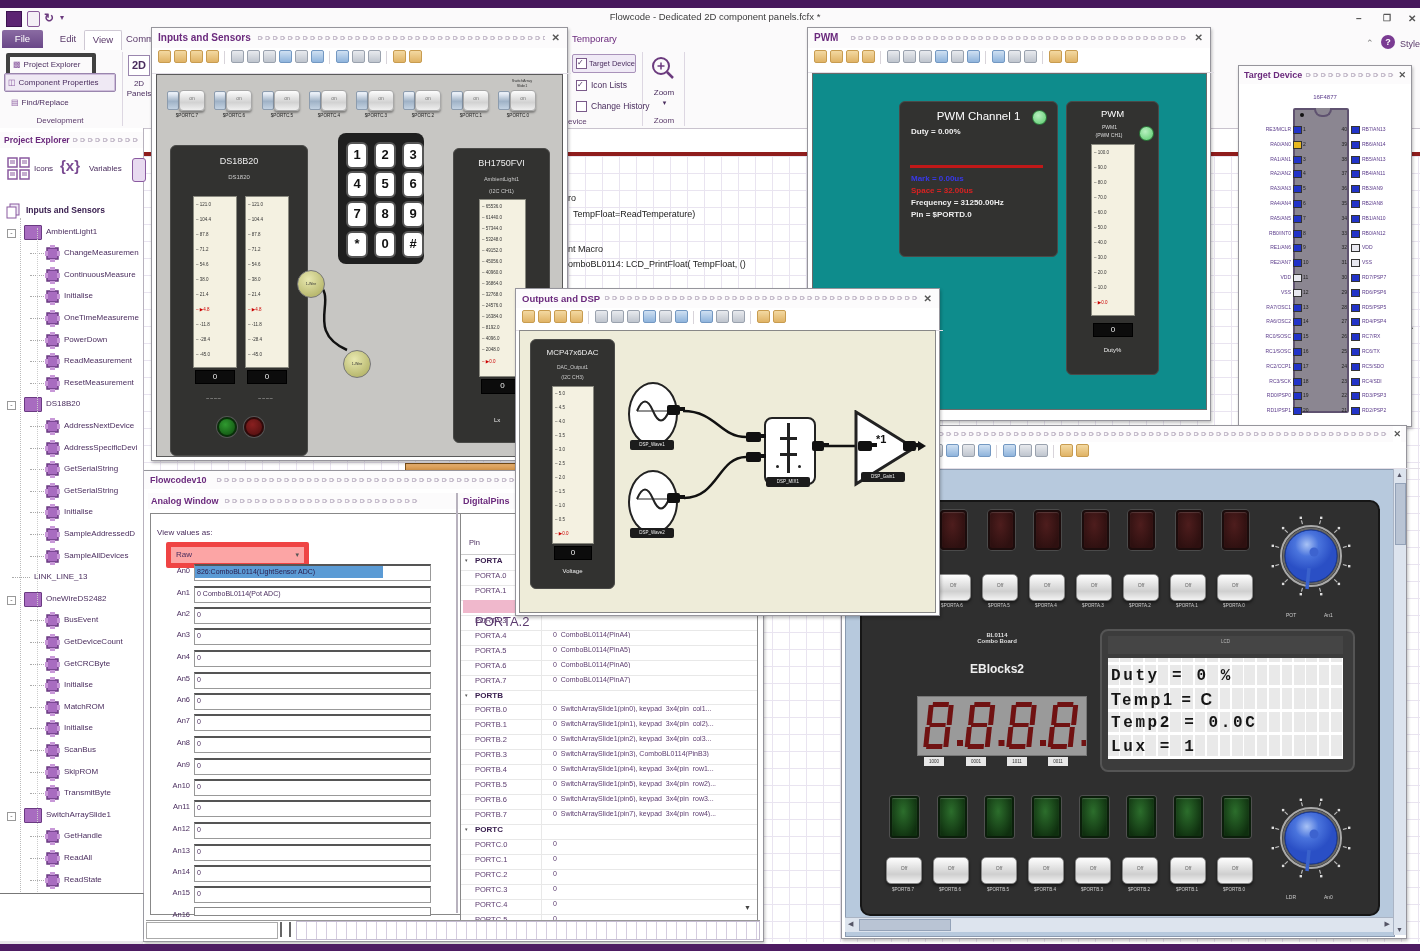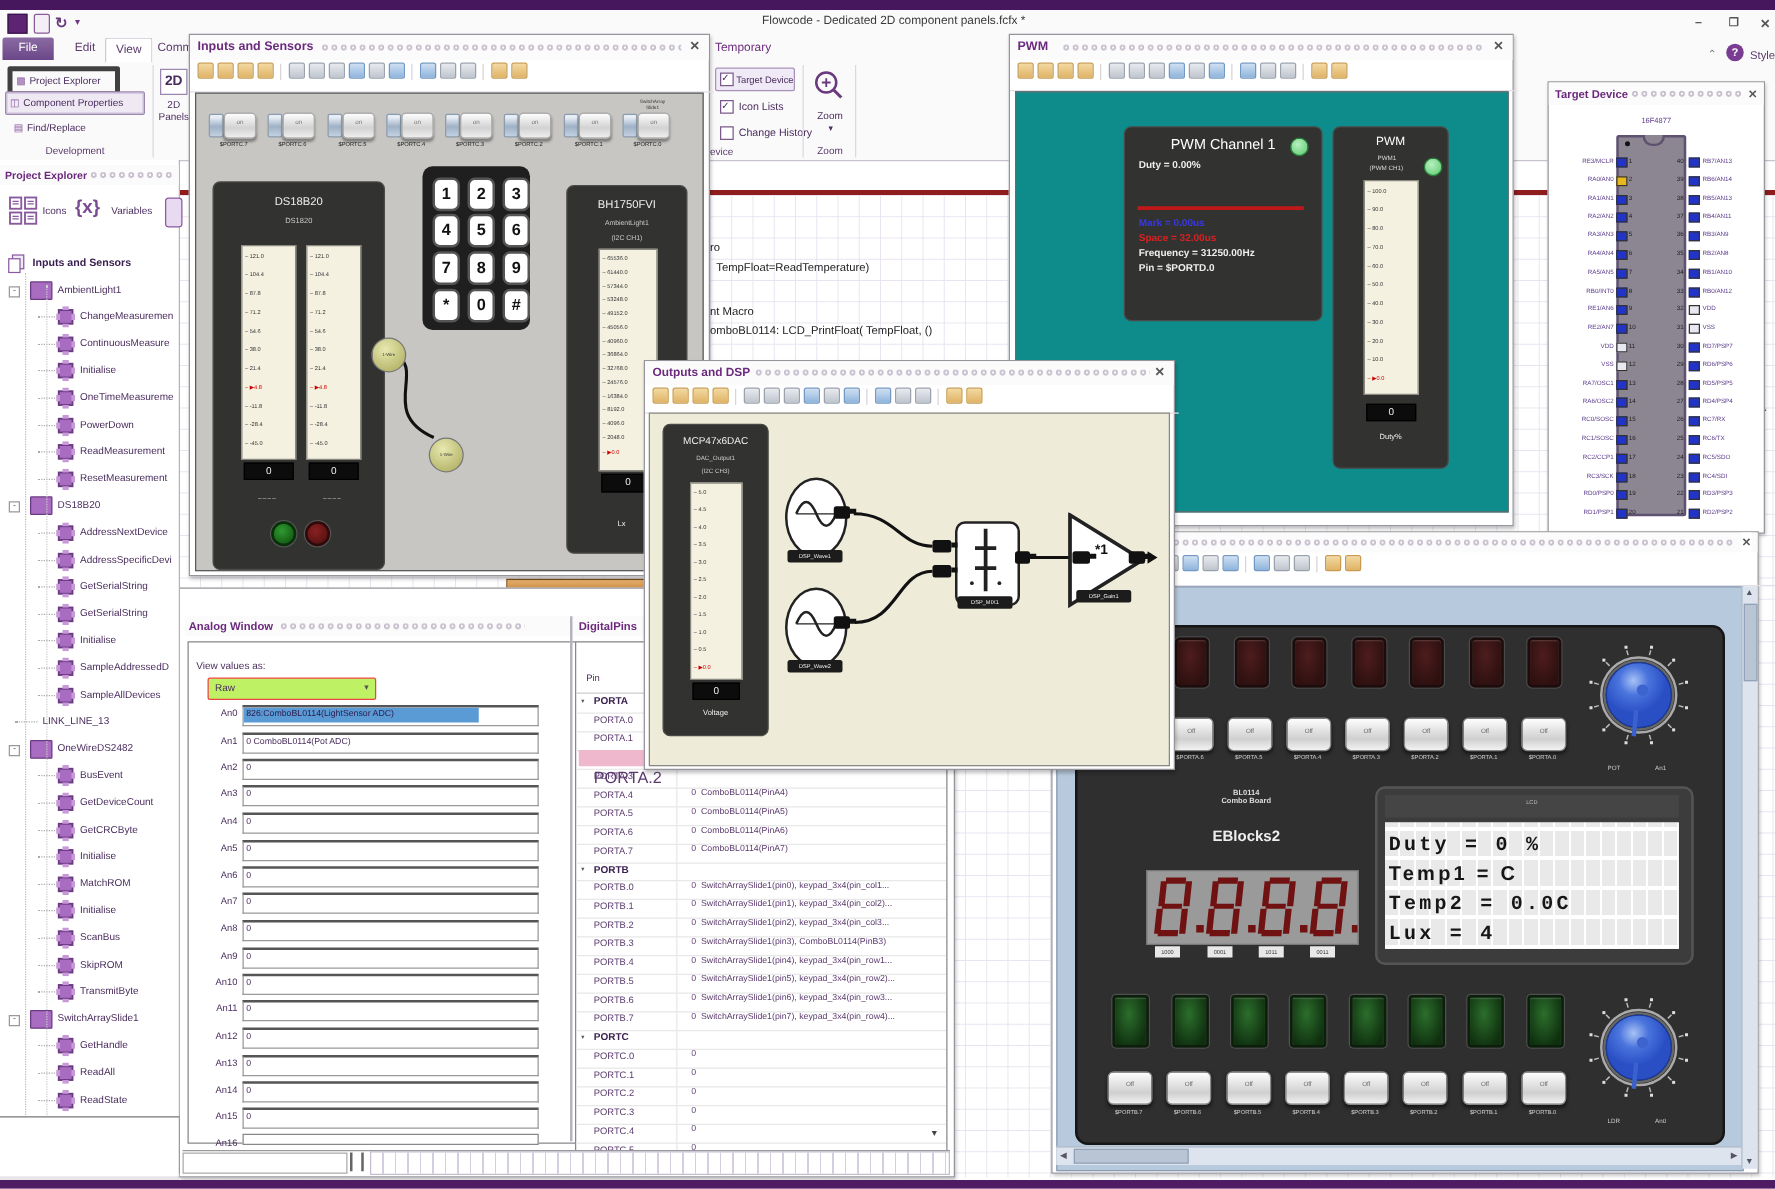--- a/index.html
+++ b/index.html
@@ -519,21 +519,21 @@
 <div class="ab" style="left:62px;top:255px;width:20px;height:9px;background:#e8e8e8;color:#333;font-size:4.5px;text-align:center;line-height:9px">1000</div>
 <div class="ab" style="left:104px;top:255px;width:20px;height:9px;background:#e8e8e8;color:#333;font-size:4.5px;text-align:center;line-height:9px">0001</div>
 <div class="ab" style="left:145px;top:255px;width:20px;height:9px;background:#e8e8e8;color:#333;font-size:4.5px;text-align:center;line-height:9px">1011</div>
 <div class="ab" style="left:186px;top:255px;width:20px;height:9px;background:#e8e8e8;color:#333;font-size:4.5px;text-align:center;line-height:9px">0011</div>
 <div class="ab" style="left:238px;top:127px;width:251px;height:139px;background:#3c3c3c;border:2px solid #555;border-radius:8px">
 <div class="ab" style="left:6px;top:5px;width:235px;height:18px;background:#454545;color:#bbb;font-size:4.5px;text-align:center;line-height:12px">LCD</div>
 <div class="ab" style="left:6px;top:27px;width:235px;height:101px;background-image:repeating-linear-gradient(0deg,#ffffff 0 3px,rgba(0,0,0,0) 3px 23.6px),repeating-linear-gradient(90deg,#e9e9e9 0 10.6px,#ffffff 10.6px 12.4px);background-color:#fff">
 <div class="ab" style="left:3px;top:9px;font-family:'Liberation Mono',monospace;font-weight:bold;font-size:16px;letter-spacing:2.6px;color:#161616;white-space:pre">Duty = 0 %</div>
 <div class="ab" style="left:3px;top:33px;font-family:Liberation Sans, sans-serif;font-weight:bold;font-size:16px;letter-spacing:2.6px;color:#161616;white-space:pre">Temp1 = C</div>
 <div class="ab" style="left:3px;top:56px;font-family:'Liberation Mono',monospace;font-weight:bold;font-size:16px;letter-spacing:2.6px;color:#161616;white-space:pre">Temp2 = 0.0C</div>
-<div class="ab" style="left:3px;top:80px;font-family:'Liberation Mono',monospace;font-weight:bold;font-size:16px;letter-spacing:2.6px;color:#161616;white-space:pre">Lux = 4</div>
+<div class="ab" style="left:3px;top:80px;font-family:'Liberation Mono',monospace;font-weight:bold;font-size:16px;letter-spacing:2.6px;color:#161616;white-space:pre">Lux = 1</div>
 </div>
         </div>
 <div class="gled" style="left:28px;top:294px"></div>
 <div class="boardsw" style="left:24px;top:355px"></div>
 <div class="blbl" style="left:18px;top:385px">$PORTB.7</div>
 <div class="gled" style="left:76px;top:294px"></div>
 <div class="boardsw" style="left:71px;top:355px"></div>
 <div class="blbl" style="left:65px;top:385px">$PORTB.6</div>
 <div class="gled" style="left:123px;top:294px"></div>
 <div class="boardsw" style="left:119px;top:355px"></div>
@@ -600,24 +600,25 @@
       <div class="ab" style="left:2px;bottom:2px;font-size:7px;color:#556">▼</div>
       <div class="ab" style="left:1px;top:14px;width:9px;height:60px;background:#b9c4d4;border:1px solid #93a2b8"></div>
     </div>
 <div class="ab" style="left:3px;top:491px;width:548px;height:14px;background:#dde4ee;border-top:1px solid #aab4c4">
       <div class="ab" style="left:3px;top:2px;font-size:7px;color:#556">◀</div>
       <div class="ab" style="right:3px;top:2px;font-size:7px;color:#556">▶</div>
       <div class="ab" style="left:14px;top:1px;width:90px;height:10px;background:#b9c4d4;border:1px solid #93a2b8"></div>
     </div>
 </div>
 <div class="ab win" style="left:143px;top:470px;width:619px;height:470px">
+<div class="ab tbar" style="left:0;top:0;width:619px;height:18px;line-height:18px;font-size:9px"><span style="margin-left:6px">Flowcodev10</span><span class="dots ab" style="left:72px;top:0;width:530px;height:18px"></span></div>
 <div class="ab tbar" style="left:4px;top:22px;width:452px;height:16px;line-height:16px;font-size:9px"><span style="margin-left:3px">Analog Window</span><span class="dots ab" style="left:76px;top:0;width:196px;height:16px"></span><span class="ab" style="right:32px;top:0;color:#444;font-size:8px">▪</span><span class="ab xbtn" style="right:14px;top:0;font-size:9px">✕</span></div>
 <div class="ab" style="left:6px;top:42px;width:432px;height:400px;background:#fff;border:1px solid #888">
 <div class="ab" style="left:6px;top:14px;font-size:8px;color:#4a2d5e">View values as:</div>
-<div class="ab" style="left:15px;top:28px;width:133px;height:16px;background:#bef264;border:1px solid #ef4444;border-radius:2px;font-size:8px;color:#4a2d5e;line-height:16px"><span style="margin-left:5px">Raw</span><span class="ab" style="right:5px;top:0;font-size:7px;color:#555">▾</span></div>
+<div class="ab" style="left:15px;top:28px;width:133px;height:16px;background:#fca5a5;border:5px solid #ef4444;border-radius:2px;font-size:8px;color:#4a2d5e;line-height:16px"><span style="margin-left:5px">Raw</span><span class="ab" style="right:5px;top:0;font-size:7px;color:#555">▾</span></div>
 <div class="ab" style="left:0px;top:52px;width:39px;text-align:right;font-size:7.5px;color:#4a2d5e">An0</div>
 <div class="ab" style="left:43px;top:50px;width:235px;height:14px;background:#fff;border:1px solid #999;border-top:2px solid #555;font-size:7px;line-height:12px;white-space:nowrap;overflow:hidden"><span style="background:#5b9bd5;color:#2a1a4a;padding:0 2px;display:inline-block;width:184px">826:ComboBL0114(LightSensor ADC)</span></div>
 <div class="ab" style="left:0px;top:74px;width:39px;text-align:right;font-size:7.5px;color:#4a2d5e">An1</div>
 <div class="ab" style="left:43px;top:72px;width:235px;height:14px;background:#fff;border:1px solid #999;border-top:2px solid #555;font-size:7px;line-height:12px;white-space:nowrap;overflow:hidden"><span style="color:#4a2d5e;padding-left:2px">0 ComboBL0114(Pot ADC)</span></div>
 <div class="ab" style="left:0px;top:95px;width:39px;text-align:right;font-size:7.5px;color:#4a2d5e">An2</div>
 <div class="ab" style="left:43px;top:93px;width:235px;height:14px;background:#fff;border:1px solid #999;border-top:2px solid #555;font-size:7px;line-height:12px;white-space:nowrap;overflow:hidden"><span style="color:#4a2d5e;padding-left:2px">0</span></div>
 <div class="ab" style="left:0px;top:116px;width:39px;text-align:right;font-size:7.5px;color:#4a2d5e">An3</div>
 <div class="ab" style="left:43px;top:114px;width:235px;height:14px;background:#fff;border:1px solid #999;border-top:2px solid #555;font-size:7px;line-height:12px;white-space:nowrap;overflow:hidden"><span style="color:#4a2d5e;padding-left:2px">0</span></div>
 <div class="ab" style="left:0px;top:138px;width:39px;text-align:right;font-size:7.5px;color:#4a2d5e">An4</div>
 <div class="ab" style="left:43px;top:136px;width:235px;height:14px;background:#fff;border:1px solid #999;border-top:2px solid #555;font-size:7px;line-height:12px;white-space:nowrap;overflow:hidden"><span style="color:#4a2d5e;padding-left:2px">0</span></div>

